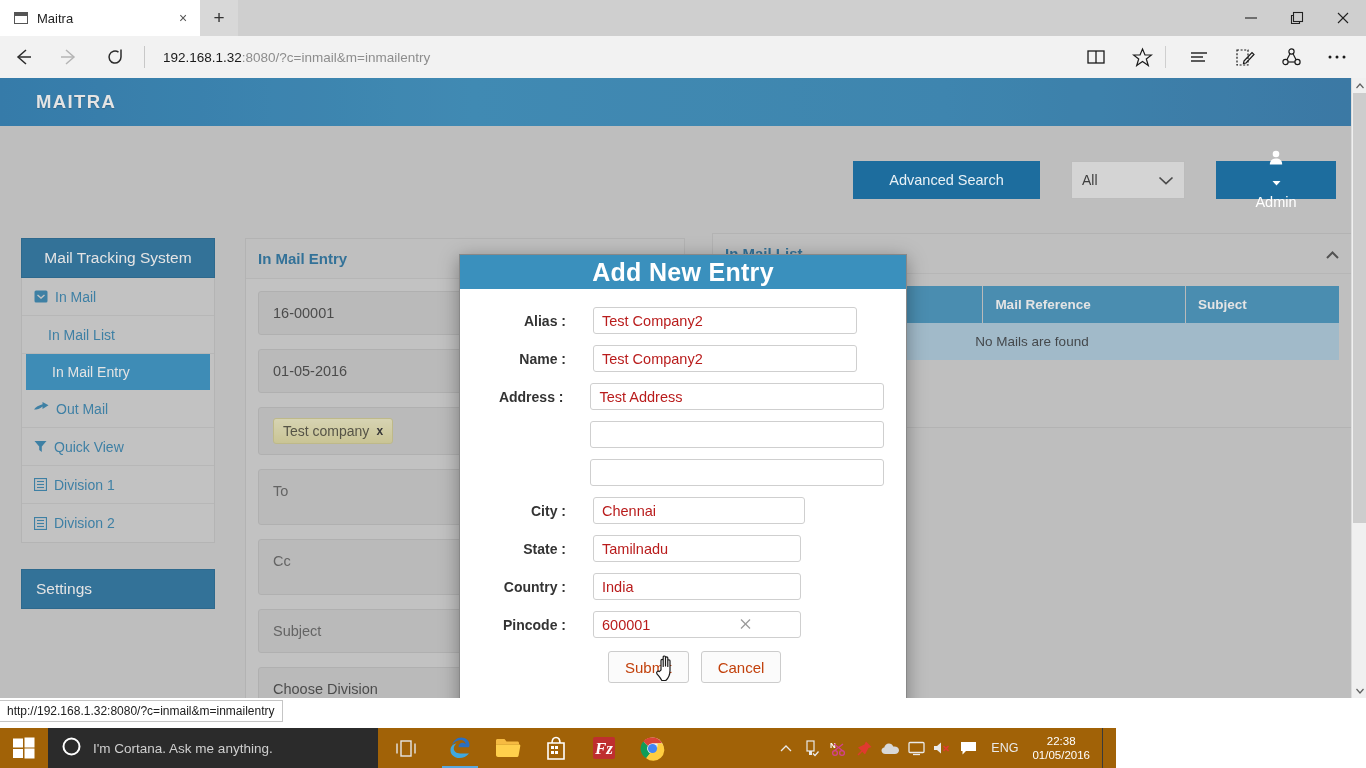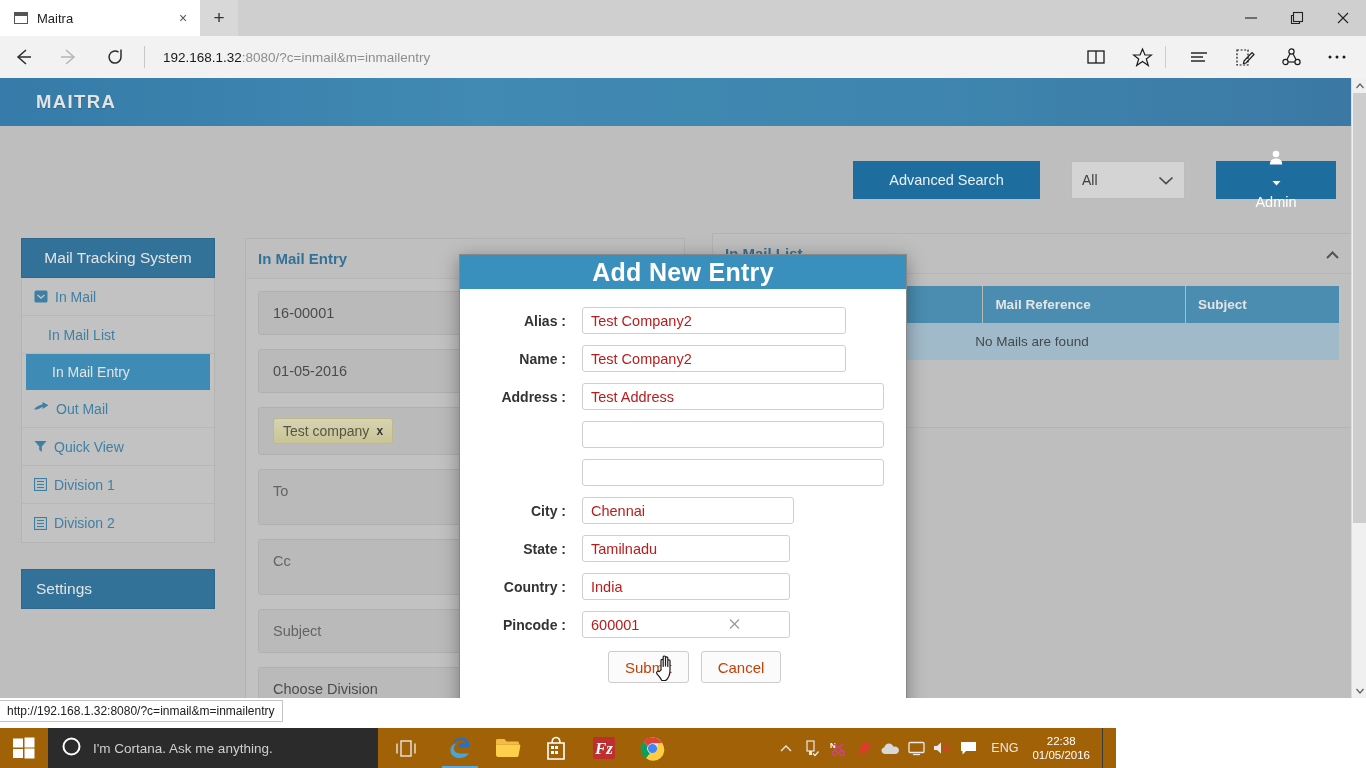--- a/index.html
+++ b/index.html
@@ -164,21 +164,21 @@
   .overlay { position: absolute; left: 0; top: 0; width: 1366px; height: 620px; background: rgba(130,130,130,0.22); }
   .modal {
     position: absolute; left: 459px; top: 176px; width: 448px; height: 469px;
     background: #ffffff; border: 1px solid #888; box-shadow: 0 4px 18px rgba(0,0,0,.35);
   }
   .modal-head {
     height: 34px; background: #3a90bd; display: flex; align-items: center; justify-content: center;
   }
   .modal-title { color: #ffffff; font-size: 25px; font-weight: bold; letter-spacing: .3px; }
   .modal-body { padding: 18px 22px 10px 22px; }
-  .mrow { display: flex; align-items: center; margin-bottom: 11px; }
+  .mrow { display: flex; align-items: center; margin-bottom: 11px; gap: 11px; }
   .mlabel { width: 100px; text-align: right; padding-right: 16px; font-size: 14px; font-weight: bold; color: #333; }
   .minput {
     height: 27px; border: 1px solid #cfcfcf; border-radius: 3px; background: #ffffff;
     font-size: 14.5px; color: #b91c1c; padding: 0 8px; outline: none;
     font-family: "Liberation Sans", sans-serif;
   }
   .w-short { width: 264px; }
   .w-long { width: 302px; }
   .w-med { width: 212px; }
   .w-med2 { width: 208px; }

